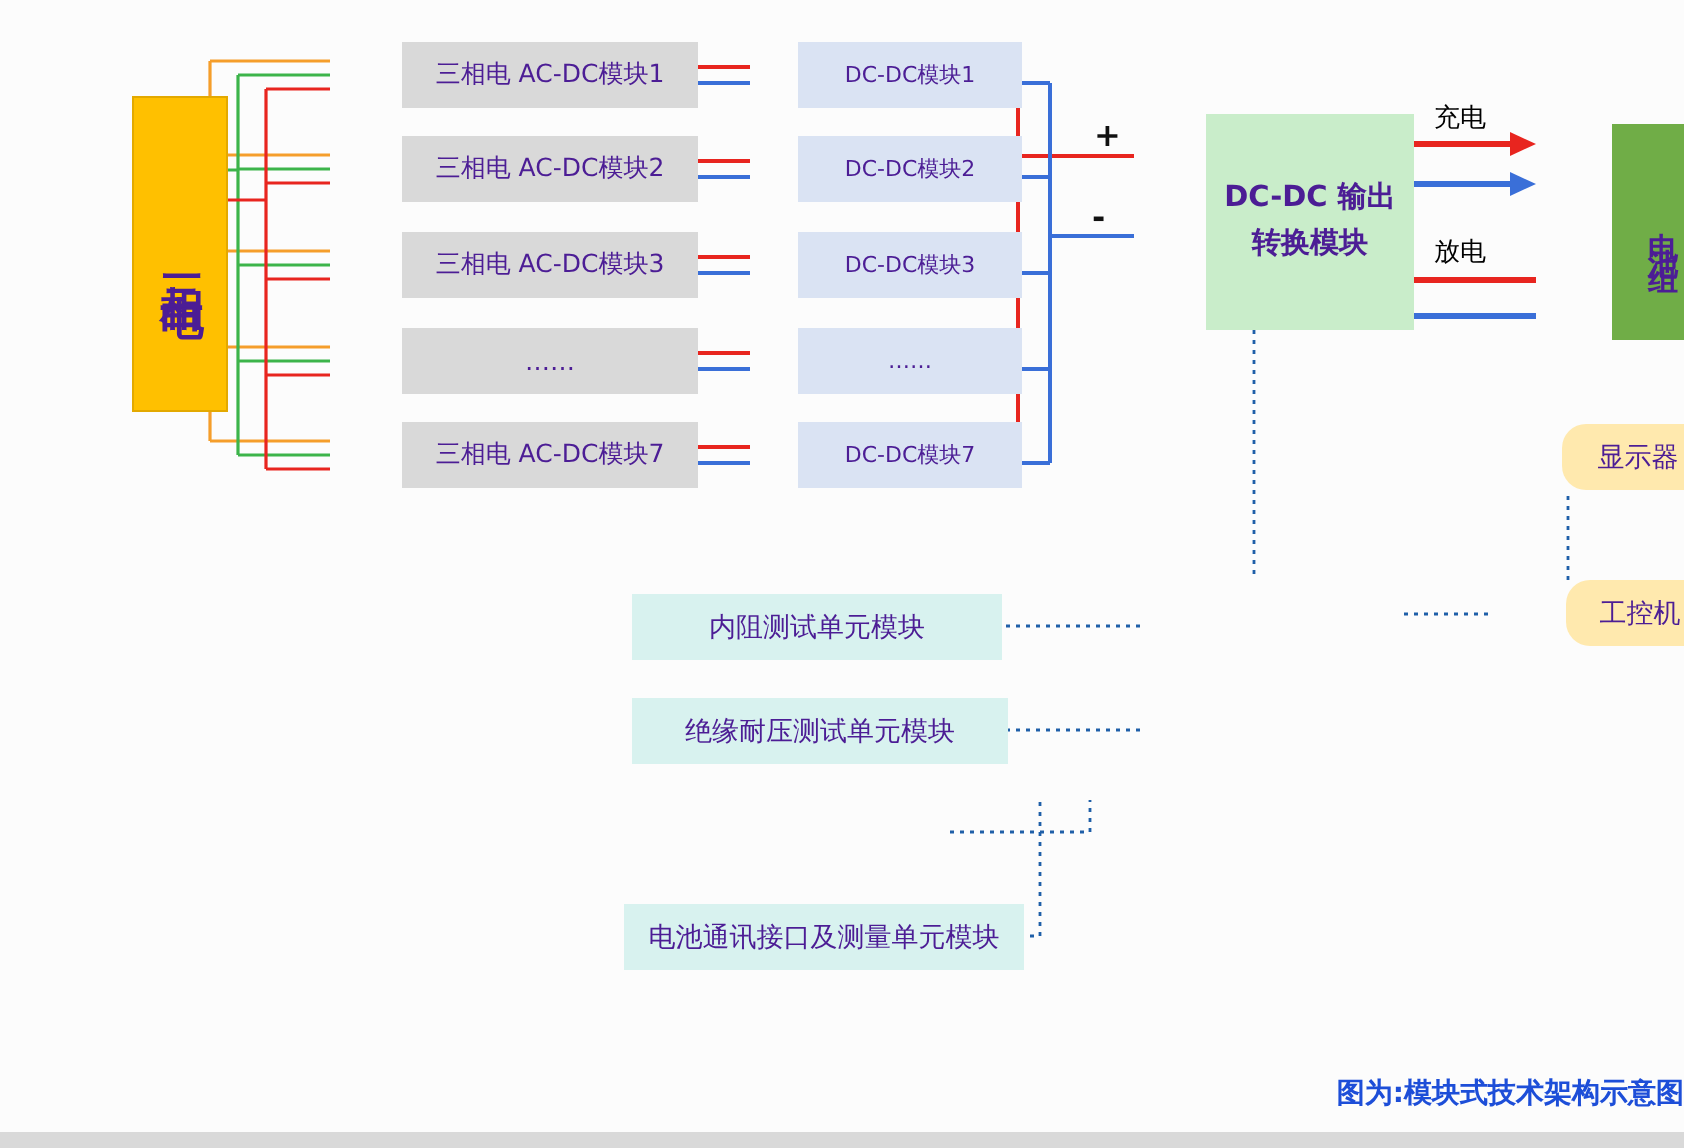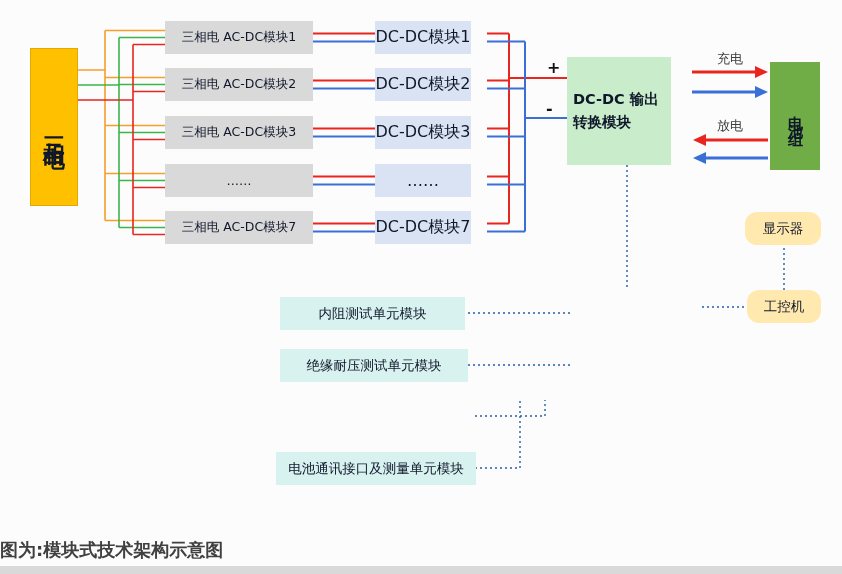--- a/index.html
+++ b/index.html
@@ -1,36 +1,36 @@
 <!DOCTYPE html>
 <html><head>
 <meta charset="utf-8">
 <style>
   html,body{margin:0;padding:0;}
   body{font-family:"DejaVu Sans","Liberation Sans",sans-serif;background:#ffffff;}
   #stage{position:relative;width:842px;height:574px;background:#fcfcfc;overflow:hidden;}
   .box{position:absolute;display:flex;align-items:center;justify-content:center;
-       box-sizing:border-box;color:#0f172a;}
+       box-sizing:border-box;text-align:center;color:#4c1d95;margin-left:36px;}
   .acdc{left:165px;width:148px;height:33px;background:#d9d9d9;font-size:12.5px;font-weight:500;white-space:nowrap;}
-  .dcdc{left:375px;width:96px;height:33px;background:#dae3f3;font-size:16px;font-weight:500;white-space:nowrap;}
+  .dcdc{left:363px;width:112px;height:33px;background:#dae3f3;font-size:11px;font-weight:500;white-space:nowrap;}
   .src{left:30px;top:48px;width:48px;height:158px;background:#FFC000;border:1px solid #e3a900;
        font-size:22px;font-weight:bold;}
   .vtext{writing-mode:vertical-lr;text-orientation:upright;letter-spacing:5px;}
   .outmod{left:567px;top:57px;width:104px;height:108px;background:#c9edca;
           font-size:14.5px;font-weight:bold;padding:6px;line-height:1.6;}
   .batt{left:770px;top:62px;width:50px;height:108px;background:#70ad47;font-size:15px;font-weight:bold;}
   .batt .vtext{letter-spacing:8px;}
   .ctl{left:572px;top:290px;width:130px;height:110px;background:#ffe9ae;font-size:14px;font-weight:bold;}
   .ybox{background:#ffe9ae;font-size:13.5px;height:33px;border-radius:12px;}
   .tbox{background:#d8f2ef;font-size:13.5px;height:33px;white-space:nowrap;}
   .tbox.plain{background:#ffffff;}
-  .lbl{position:absolute;font-size:13px;color:#404040;text-align:center;}
+  .lbl{position:absolute;font-size:13px;color:#000000;text-align:center;}
   .pm{position:absolute;font-size:16px;font-weight:bold;color:#111;}
-  #caption{position:absolute;left:0;right:0;top:538px;text-align:left;
-           font-size:18px;font-weight:bold;color:#404040;}
+  #caption{position:absolute;left:0;right:0;top:538px;text-align:right;
+           font-size:14px;font-weight:bold;color:#1d4ed8;}
   #bottomstrip{position:absolute;left:0;right:0;bottom:0;height:8px;background:#d9d9d9;}
   svg#wires{position:absolute;left:0;top:0;pointer-events:none;}
 </style>
 </head>
 <body>
 
 <div id="stage">
 
   <svg id="wires" width="842" height="574" viewBox="0 0 842 574">
 

